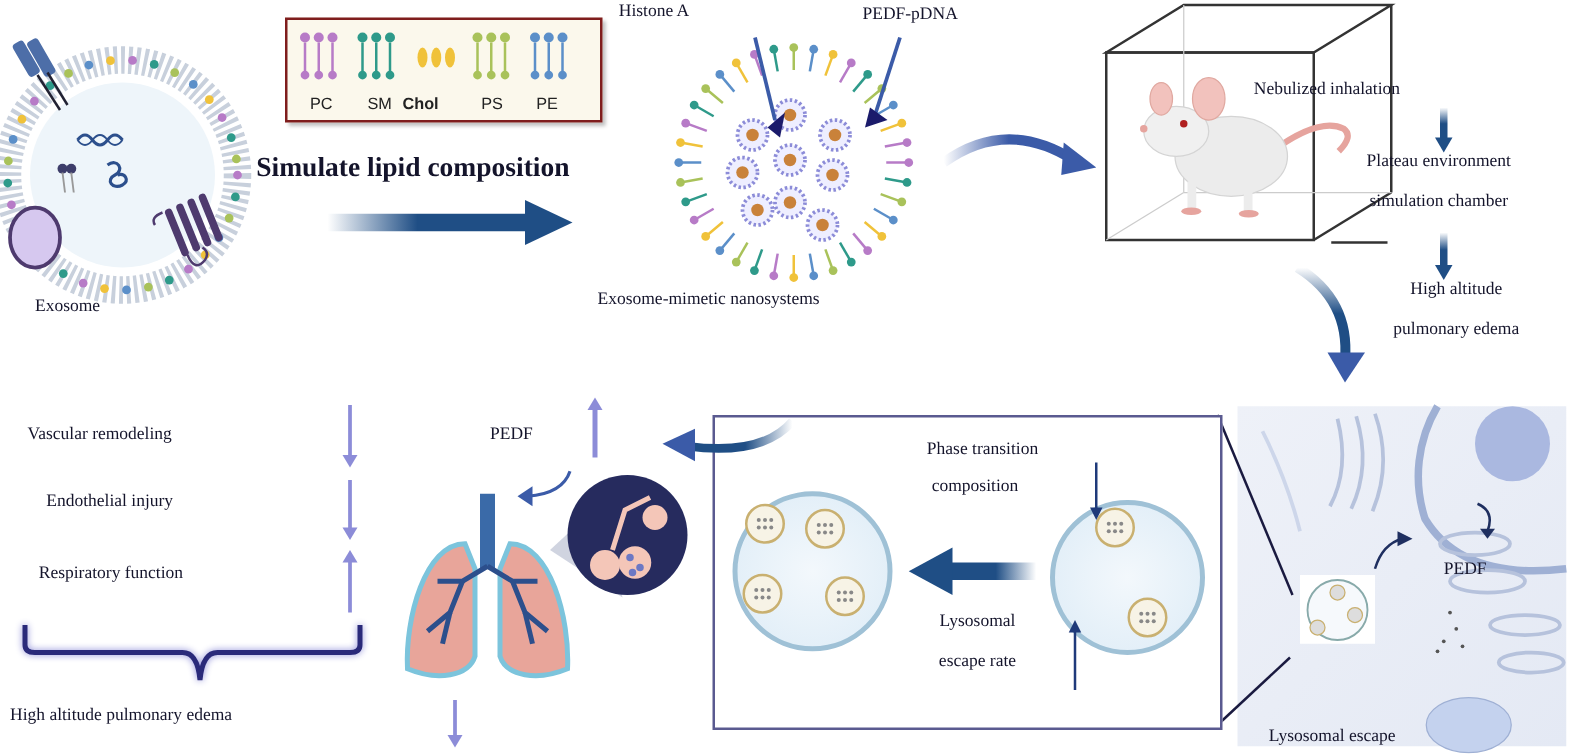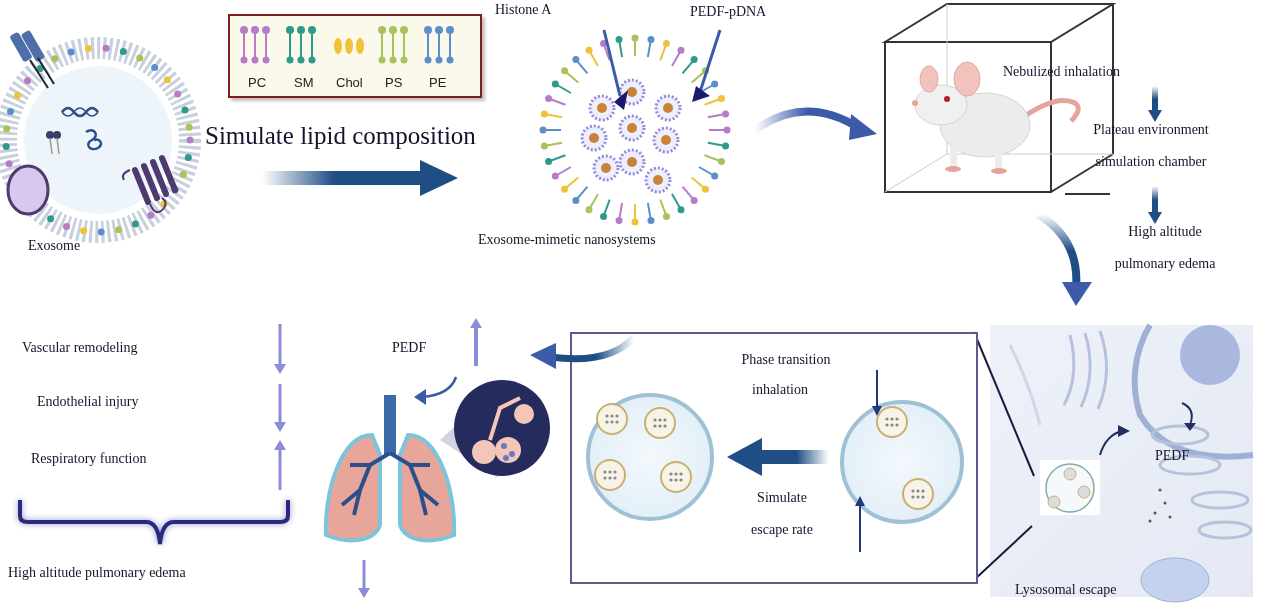--- a/index.html
+++ b/index.html
@@ -153,26 +153,26 @@
         <circle cx="209" cy="14" r="4" fill="#5b8fc9"></circle>
         <line x1="209" y1="18" x2="209" y2="42" stroke="#5b8fc9" stroke-width="2"></line>
         <circle cx="209" cy="44" r="3.5" fill="#5b8fc9"></circle>
         <circle cx="220" cy="14" r="4" fill="#5b8fc9"></circle>
         <line x1="220" y1="18" x2="220" y2="42" stroke="#5b8fc9" stroke-width="2"></line>
         <circle cx="220" cy="44" r="3.5" fill="#5b8fc9"></circle>
       </g>
   </svg>
   <span class="legend-item" style="left:18px;">PC</span>
   <span class="legend-item" style="left:64px;">SM</span>
-  <span class="legend-item" style="left:106px;">Chol</span>
+  <span class="legend-item" style="left:92px;font-weight:bold;">Chol</span>
   <span class="legend-item" style="left:155px;">PS</span>
   <span class="legend-item" style="left:199px;">PE</span>
 </div>
 
-<div class="lbl" style="left:205px;top:122px;font-size:25px;">Simulate lipid composition</div>
+<div class="lbl" style="left:205px;top:122px;font-size:22px;font-weight:bold;">Simulate lipid composition</div>
 <svg style="left:262px;top:160px;" width="200" height="36">
   <rect x="0" y="11" width="160" height="14" fill="url(#gradR)"></rect>
   <polygon points="158,0 196,18 158,36" fill="#1f4e85"></polygon>
 </svg>
 
 <div class="lbl" style="left:495px;top:2px;">Histone A</div>
 <div class="lbl" style="left:690px;top:4px;">PEDF-pDNA</div>
 <svg style="left:520px;top:30px;" width="230" height="200">
   <g id="nano-lipids">
       <line x1="207" y1="100" x2="189" y2="100" stroke="#b77bc7" stroke-width="2"></line>
@@ -425,22 +425,22 @@
     <rect x="185" y="116" width="72" height="14" fill="url(#gradL)"></rect>
     <polygon points="155,123 190,104 190,142" fill="#1f4e85"></polygon>
 
     <line x1="305" y1="36" x2="305" y2="76" stroke="#1f3a7a" stroke-width="2"></line>
     <polygon points="300,72 310,72 305,82" fill="#1f3a7a"></polygon>
 
     <line x1="288" y1="218" x2="288" y2="170" stroke="#1f3a7a" stroke-width="2"></line>
     <polygon points="283,172 293,172 288,162" fill="#1f3a7a"></polygon>
   </svg>
   <div class="lbl c" style="left:124px;top:18px;width:180px;">Phase transition</div>
-  <div class="lbl c" style="left:118px;top:48px;width:180px;">inhalation</div>
-  <div class="lbl c" style="left:140px;top:156px;width:140px;">Simulate</div>
+  <div class="lbl c" style="left:118px;top:48px;width:180px;">composition</div>
+  <div class="lbl c" style="left:140px;top:156px;width:140px;">Lysosomal</div>
   <div class="lbl c" style="left:135px;top:188px;width:150px;">escape rate</div>
 </div>
 
 <svg style="left:520px;top:335px;" width="120" height="40">
   <path d="M114 2 Q90 30 30 22" fill="none" stroke="url(#gradL)" stroke-width="7"></path>
   <polygon points="10,20 36,8 36,34" fill="#3b5ba8"></polygon>
 </svg>
 
 <div class="lbl" style="left:392px;top:340px;">PEDF</div>
 <svg style="left:468px;top:318px;" width="16" height="48">

